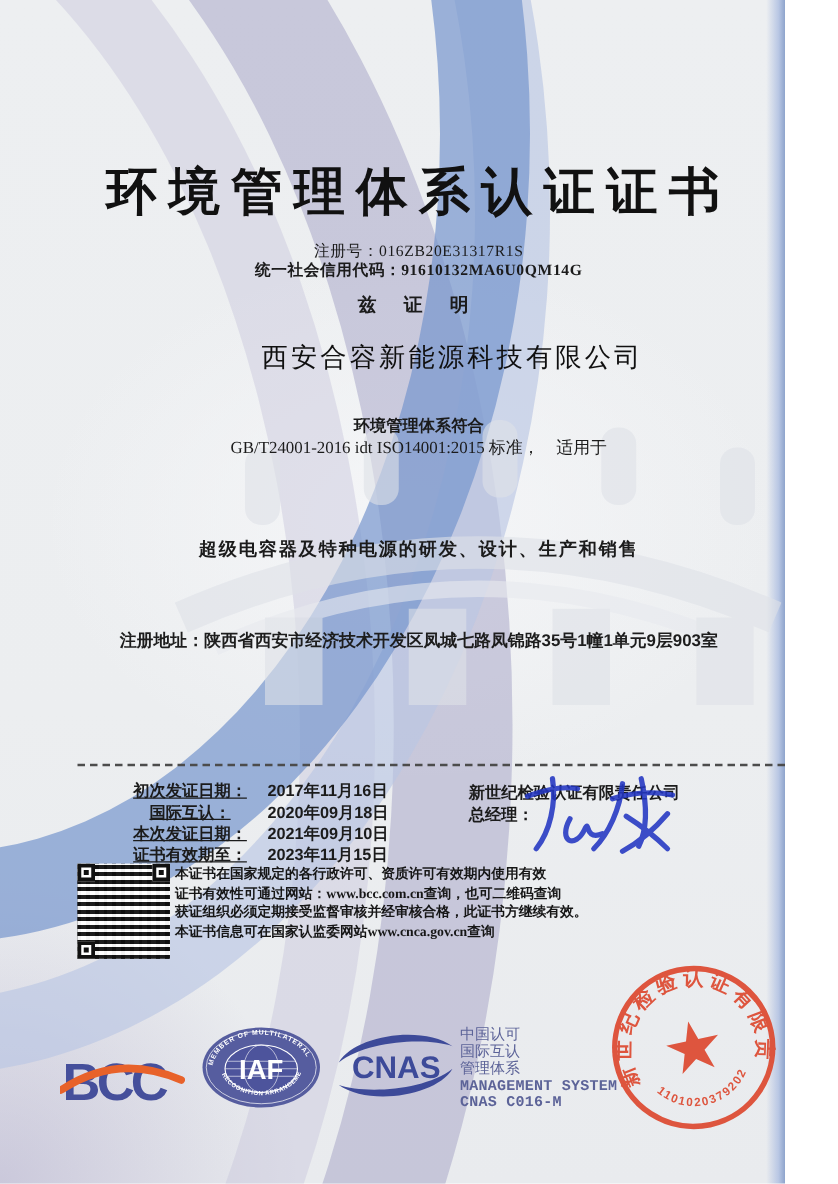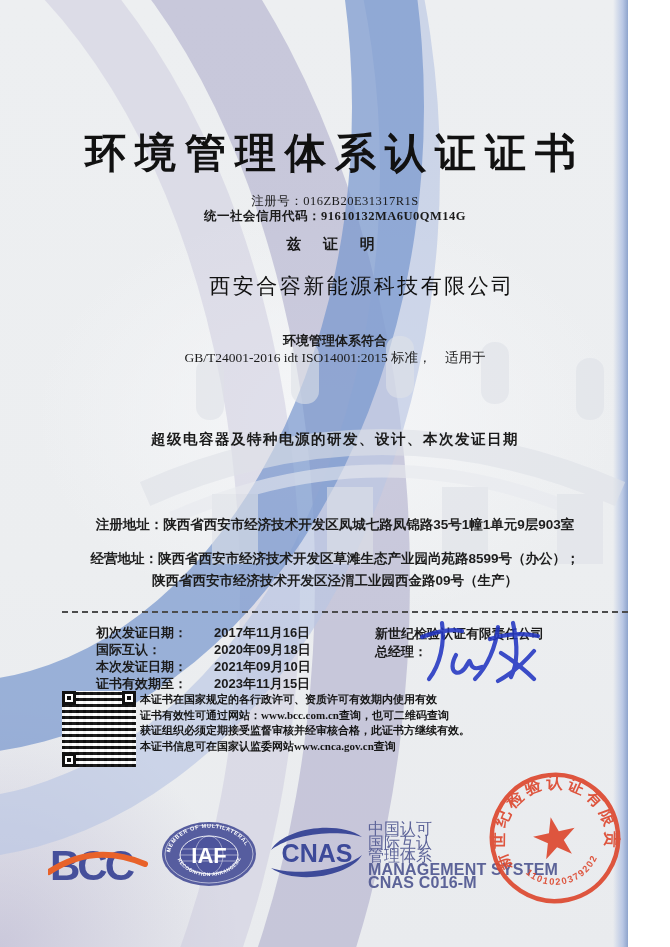--- a/index.html
+++ b/index.html
@@ -31,45 +31,45 @@
   .reg-line{top:193px;font-size:12.5px;font-weight:normal;letter-spacing:.5px;}
   .reg-line2{top:208px;font-size:12.5px;font-weight:bold;letter-spacing:.5px;}
   .hereby{top:235px;font-size:15px;font-weight:bold;letter-spacing:9px;}
   .company{top:272px;font-size:21px;letter-spacing:2.5px;color:#101010;padding-left:27px;}
   .sysline{top:332px;font-size:13px;font-weight:bold;}
   .stdline{top:349px;font-size:13.5px;}
   .scope{top:430px;font-size:14.5px;font-weight:600;letter-spacing:1.5px;}
   .addr-block{left:75px;top:502px;width:520px;text-align:center;
     font-family:"Liberation Sans",sans-serif;font-weight:bold;
     font-size:13.5px;line-height:22px;color:#1d1d1d;}
-  .addr-block p{margin:12px;}
+  .addr-block p{margin:0;}
   .dashes{left:62px;top:611px;width:566px;border-top:2px dashed #4c4c4c;height:0;}
   
   .dates{left:96px;top:624px;font-family:"Liberation Sans",sans-serif;font-weight:bold;font-size:13px;line-height:17px;}
   .date-row{display:flex;}
-  .dlabel{display:inline-block;width:112px;text-align:left;}
+  .dlabel{display:inline-block;width:112px;text-align:center;text-decoration:underline;}
   .dvalue{margin-left:6px;}
   
   .issuer-name{left:375px;top:625px;font-family:"Liberation Sans",sans-serif;font-weight:bold;font-size:13px;}
   .signer-label{left:375px;top:643px;font-family:"Liberation Sans",sans-serif;font-weight:bold;font-size:13px;text-align:center;}
   .signature{left:412px;top:615px;z-index:3;}
   
   .qr{left:62px;top:691px;width:74px;height:76px;background:
       repeating-linear-gradient(0deg,rgba(17,17,17,.95) 0 3px,rgba(255,255,255,.95) 3px 6px),
       repeating-linear-gradient(90deg,#111 0 3px,#f4f4f4 3px 7px);
       z-index:2;}
   .finder{position:absolute;width:14px;height:14px;border:3px solid #111;background:#fff;box-sizing:border-box;}
   .finder::after{content:"";position:absolute;left:2px;top:2px;width:4px;height:4px;background:#111;}
   .f-tl{left:0;top:0;} .f-tr{right:0;top:0;} .f-bl{left:0;bottom:0;}
   .footer-info{left:140px;top:692px;width:340px;font-size:11px;font-weight:bold;line-height:15.5px;color:#161616;}
   .footer-info div{white-space:nowrap;}
   
   .logo{z-index:2;}
-  .accred-text{left:368px;top:822px;font-family:Liberation Sans, sans-serif;
-    font-size:16px;line-height:13.5px;color:#5c6398;}
+  .accred-text{left:368px;top:822px;font-family:Liberation Mono, monospace;
+    font-size:12px;line-height:13.5px;color:#5c6398;}
   .accred-text .en{font-weight:bold;letter-spacing:.2px;}
   
   .stamp{left:481px;top:764px;transform:rotate(-12deg);opacity:.92;z-index:3;}
 </style>
 </head>
 <body>
 
 <div id="page">
 
   <div class="curve c-lav2"></div>
@@ -96,25 +96,24 @@
     </g>
   </svg>
 
   <div class="abs center title">环境管理体系认证证书</div>
   <div class="abs center reg-line">注册号：016ZB20E31317R1S</div>
   <div class="abs center reg-line2">统一社会信用代码：91610132MA6U0QM14G</div>
   <div class="abs center hereby">兹 证 明</div>
   <div class="abs center company">西安合容新能源科技有限公司</div>
   <div class="abs center sysline">环境管理体系符合</div>
   <div class="abs center stdline">GB/T24001-2016 idt ISO14001:2015 标准，　适用于</div>
-  <div class="abs center scope">超级电容器及特种电源的研发、设计、本次发证日期</div>
+  <div class="abs center scope">超级电容器及特种电源的研发、设计、生产和销售</div>
 
   <div class="abs addr-block">
     <p>注册地址：陕西省西安市经济技术开发区凤城七路凤锦路35号1幢1单元9层903室</p>
-    <p>经营地址：陕西省西安市经济技术开发区草滩生态产业园尚苑路8599号（办公）；陕西省西安市经济技术开发区泾渭工业园西金路09号（生产）</p>
   </div>
 
   <div class="abs dashes"></div>
 
   <div class="abs dates">
     <div class="date-row">
       <span class="dlabel">初次发证日期：</span>
       <span class="dvalue">2017年11月16日</span>
     </div>
     <div class="date-row">

